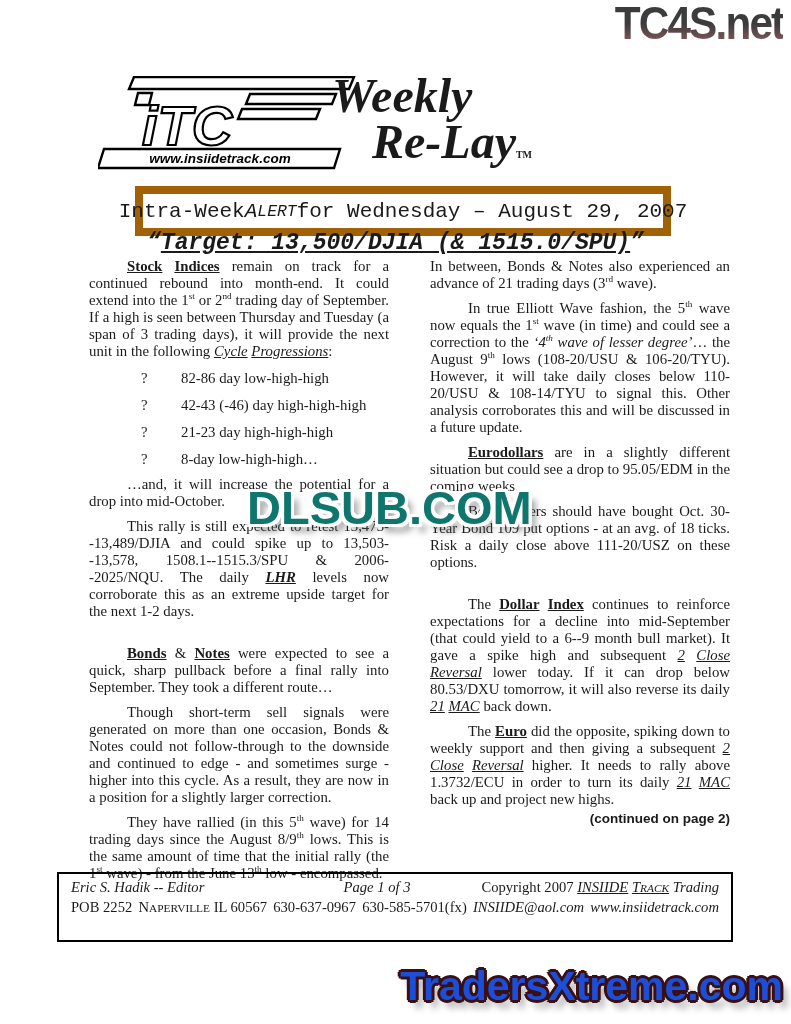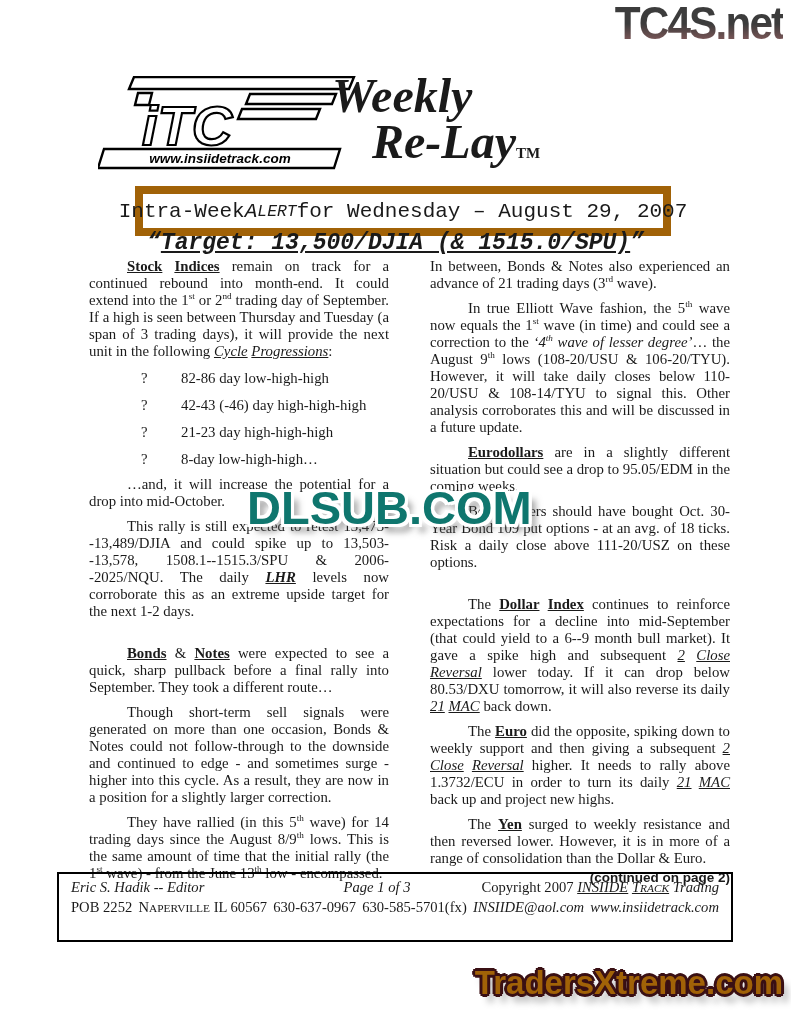--- a/index.html
+++ b/index.html
@@ -12,21 +12,21 @@
         background:linear-gradient(#3c3c3c 0%,#3c3c3c 52%,#916061 100%);
         -webkit-background-clip:text;background-clip:text;color:transparent;
         transform:scaleX(.92);transform-origin:right top;}
 
   
   .logo-svg{position:absolute;left:98px;top:76px;}
   .weekly{position:absolute;left:332px;top:74px;font-family:"Liberation Serif",serif;
           font-weight:bold;font-style:italic;line-height:.92;}
   .weekly .l1{font-size:48px;}
   .weekly .l2{font-size:48px;margin-left:40px;margin-top:2px;}
-  .weekly .tm{font-size:15px;font-style:normal;vertical-align:baseline;}
+  .weekly .tm{font-size:10px;font-style:normal;vertical-align:baseline;}
 
   
   .alert-box{position:absolute;left:135px;top:186px;width:520px;height:34px;
              border:8px solid #a16207;display:flex;align-items:center;justify-content:center;
              font-family:Liberation Mono, monospace;font-size:21px;white-space:nowrap;text-align:right;}
 
   
   .target{position:absolute;left:0;top:230px;width:100%;text-align:center;
           font-family:Liberation Mono, monospace;font-weight:bold;font-style:italic;
           font-size:23px;}
@@ -57,21 +57,21 @@
   .footer-row2 .para{margin:0;text-indent:0;white-space:nowrap;}
 
   
   .dlsub{position:absolute;left:247px;top:484px;font-family:"Liberation Sans",sans-serif;
          font-weight:bold;font-size:47px;letter-spacing:0;color:#0f766e;line-height:1;
          text-shadow:
            -3px -3px 0 #fff, 3px -3px 0 #fff, -3px 3px 0 #fff, 3px 3px 0 #fff,
            -3px 0 0 #fff, 3px 0 0 #fff, 0 -3px 0 #fff, 0 3px 0 #fff,
            7px 8px 6px rgba(90,90,90,.55);}
   .traders{position:absolute;right:8px;top:966px;font-family:"Liberation Sans",sans-serif;
-         font-weight:bold;font-size:33px;color:#a16207;line-height:1;letter-spacing:0;
+         font-weight:bold;font-size:41px;color:#1d4ed8;line-height:1;letter-spacing:0;
          text-shadow:
            -2px -2px 0 #3a1014, 2px -2px 0 #3a1014, -2px 2px 0 #3a1014, 2px 2px 0 #3a1014,
            0 -3px 0 #3a1014, 0 3px 0 #3a1014, -3px 0 0 #3a1014, 3px 0 0 #3a1014,
            6px 8px 7px rgba(0,0,0,.35);}
 </style>
 </head>
 <body>
 
 <div class="page">
 
@@ -128,21 +128,20 @@
         <p class="para indent"><span>Though short-term sell signals were generated on more than one occasion, Bonds &amp; Notes could not follow-through to the downside and continued to edge - and sometimes surge - higher into this cycle.  As a result, they are now in a position for a slightly larger correction.</span></p>
         <p class="para indent"><span>They have rallied (in this 5</span><sup>th</sup><span> wave) for 14 trading days since the August 8/9</span><sup>th</sup><span> lows.  This is the same amount of time that the initial rally (the 1</span><sup>st</sup><span> wave) - from the June 13</span><sup>th</sup><span> low - encompassed.</span></p>
       </div>
     <div class="col">
         <p class="para"><span>In between, Bonds &amp; Notes also experienced an advance of 21 trading days (3</span><sup>rd</sup><span> wave).</span></p>
         <p class="para indent"><span>In true Elliott Wave fashion, the 5</span><sup>th</sup><span> wave now equals the 1</span><sup>st</sup><span> wave (in time) and could see a correction to the </span><span class="i">‘4</span><sup class="i">th</sup><span class="i"> wave of lesser degree’</span><span>… the August 9</span><sup>th</sup><span> lows (108-20/USU &amp; 106-20/TYU).  However, it will take daily closes below 110-20/USU &amp; 108-14/TYU to signal this.   Other analysis corroborates this and will be discussed in a future update.</span></p>
         <p class="para indent"><span class="b u">Eurodollars</span><span> are in a slightly different situation but could see a drop to 95.05/EDM in the coming weeks.</span></p>
         <p class="para indent"><span>Bond traders should have bought Oct. 30-Year Bond 109 put options - at an avg. of 18 ticks.  Risk a daily close above 111-20/USZ on these options.</span></p>
         <p class="para indent gap"><span>The </span><span class="b u">Dollar</span><span> </span><span class="b u">Index</span><span> continues to reinforce expectations for a decline into mid-September (that could yield to a 6--9 month bull market).  It gave a spike high and subsequent </span><span class="i u">2</span><span> </span><span class="i u">Close</span><span> </span><span class="i u">Reversal</span><span> lower today.  If it can drop below 80.53/DXU tomorrow, it will also reverse its daily </span><span class="i u">21</span><span> </span><span class="i u">MAC</span><span> back down.</span></p>
         <p class="para indent"><span>The </span><span class="b u">Euro</span><span> did the opposite, spiking down to weekly support and then giving a subsequent </span><span class="i u">2</span><span> </span><span class="i u">Close</span><span> </span><span class="i u">Reversal</span><span> higher.  It needs to rally above 1.3732/ECU in order to turn its daily </span><span class="i u">21</span><span> </span><span class="i u">MAC</span><span> back up and project new highs.</span></p>
-        <p class="para indent"><span>The </span><span class="b u">Yen</span><span> surged to weekly resistance and then reversed lower.  However, it is in more of a range of consolidation than the Dollar &amp; Euro.</span></p>
         <p class="para cont"><span>(continued on page 2)</span></p>
       </div>
   </div>
 
   <div class="dlsub">DLSUB.COM</div>
 
   <div class="footer">
     <div class="footer-row1">
       <span class="cell-l"><span class="i">Eric S. Hadik -- Editor</span></span>
       <span class="cell-c"><span class="i">Page 1 of 3</span></span>

